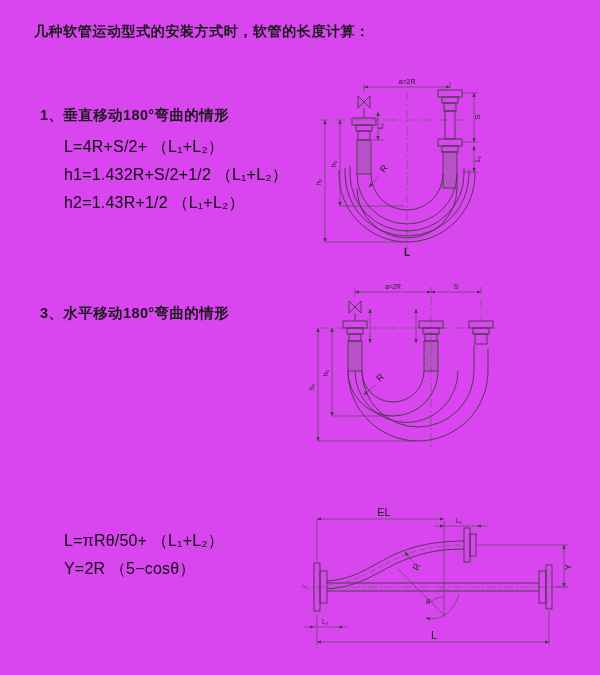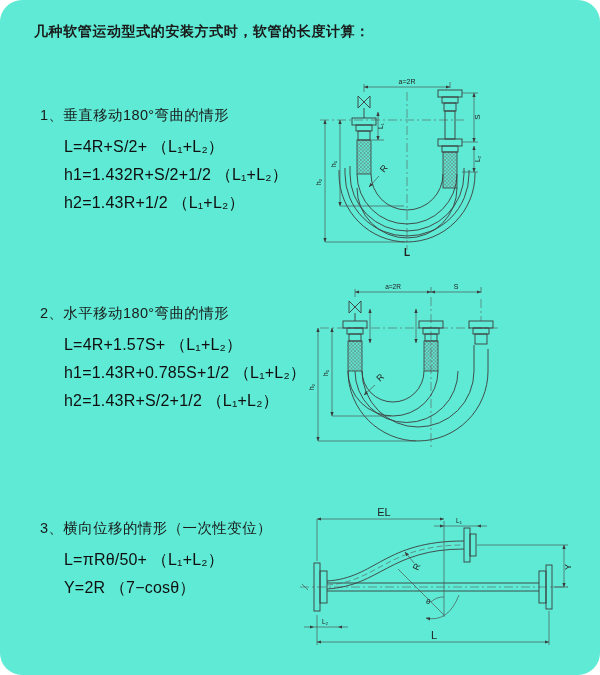--- a/index.html
+++ b/index.html
@@ -1,28 +1,28 @@
 <!DOCTYPE html>
 <html><head>
 <meta charset="utf-8">
 <style>
   html,body{margin:0;padding:0;background:#ffffff;}
   .page{
-    position:relative;width:600px;height:675px;background:#5eead4;overflow:hidden;
-    font-family:"Liberation Sans","DejaVu Sans",sans-serif;color:#161616;border-radius:22px;
+    position:relative;width:600px;height:675px;background:#d946ef;overflow:hidden;
+    font-family:"Liberation Sans","DejaVu Sans",sans-serif;color:#161616;
   }
   .doc-title{
     position:absolute;left:34px;top:23px;font-size:14px;font-weight:700;
     letter-spacing:.6px;color:#1a1a1a;white-space:nowrap;
   }
   .section{position:absolute;left:40px;width:290px;}
   #sec1{top:106px}
   #sec2{top:304px}
   #sec3{top:519px}
-  .sec-heading{font-size:14.5px;font-weight:400;color:#1a1a1a;letter-spacing:.4px;white-space:nowrap;}
+  .sec-heading{font-size:14.5px;font-weight:700;color:#1a1a1a;letter-spacing:.4px;white-space:nowrap;}
   .formulas{margin:8px 0 0 24px;}
   .formula{font-size:16px;line-height:28px;color:#101010;white-space:nowrap;letter-spacing:.2px;}
   .diagram{position:absolute;}
   #d1{left:312px;top:76px;}
   #d2{left:306px;top:281px;}
   #d3{left:296px;top:505px;}
   svg{display:block;}
   svg text{font-family:"Liberation Sans","DejaVu Sans",sans-serif;fill:#222;}
   .draw{stroke:#3c3c3c;stroke-width:.9;fill:none;}
   .thin{stroke:#4a4a4a;stroke-width:.65;fill:none;}
@@ -40,33 +40,27 @@
   <div class="section" id="sec1">
     <div class="sec-heading">1、垂直移动180°弯曲的情形</div>
     <div class="formulas">
       <div class="formula">L=4R+S/2+ （L₁+L₂）</div>
       <div class="formula">h1=1.432R+S/2+1/2 （L₁+L₂）</div>
       <div class="formula">h2=1.43R+1/2 （L₁+L₂）</div>
     </div>
   </div>
 
   <div class="section" id="sec2">
-    <div class="sec-heading">2、水平移动180°弯曲的情形</div>
-    <div class="formulas">
-      <div class="formula">L=4R+1.57S+ （L₁+L₂）</div>
-      <div class="formula">h1=1.43R+0.785S+1/2 （L₁+L₂）</div>
-      <div class="formula">h2=1.43R+S/2+1/2 （L₁+L₂）</div>
-    </div>
+    <div class="sec-heading">3、水平移动180°弯曲的情形</div>
   </div>
 
   <div class="section" id="sec3">
-    <div class="sec-heading">3、横向位移的情形（一次性变位）</div>
     <div class="formulas">
       <div class="formula">L=πRθ/50+ （L₁+L₂）</div>
-      <div class="formula">Y=2R （7−cosθ）</div>
+      <div class="formula">Y=2R （5−cosθ）</div>
     </div>
   </div>
 
   <div class="diagram" id="d1">
     <svg width="252" height="182" viewBox="0 0 252 182">
       <defs>
         <pattern id="xh1" patternUnits="userSpaceOnUse" width="3.5" height="3.5">
           <path d="M0,0 L3.5,3.5 M3.5,0 L0,3.5" stroke="#6a6a6a" stroke-width="0.5"></path>
         </pattern>
         <marker id="ar1" viewBox="0 0 8 8" refX="7.5" refY="4" markerWidth="7" markerHeight="7" orient="auto-start-reverse">

